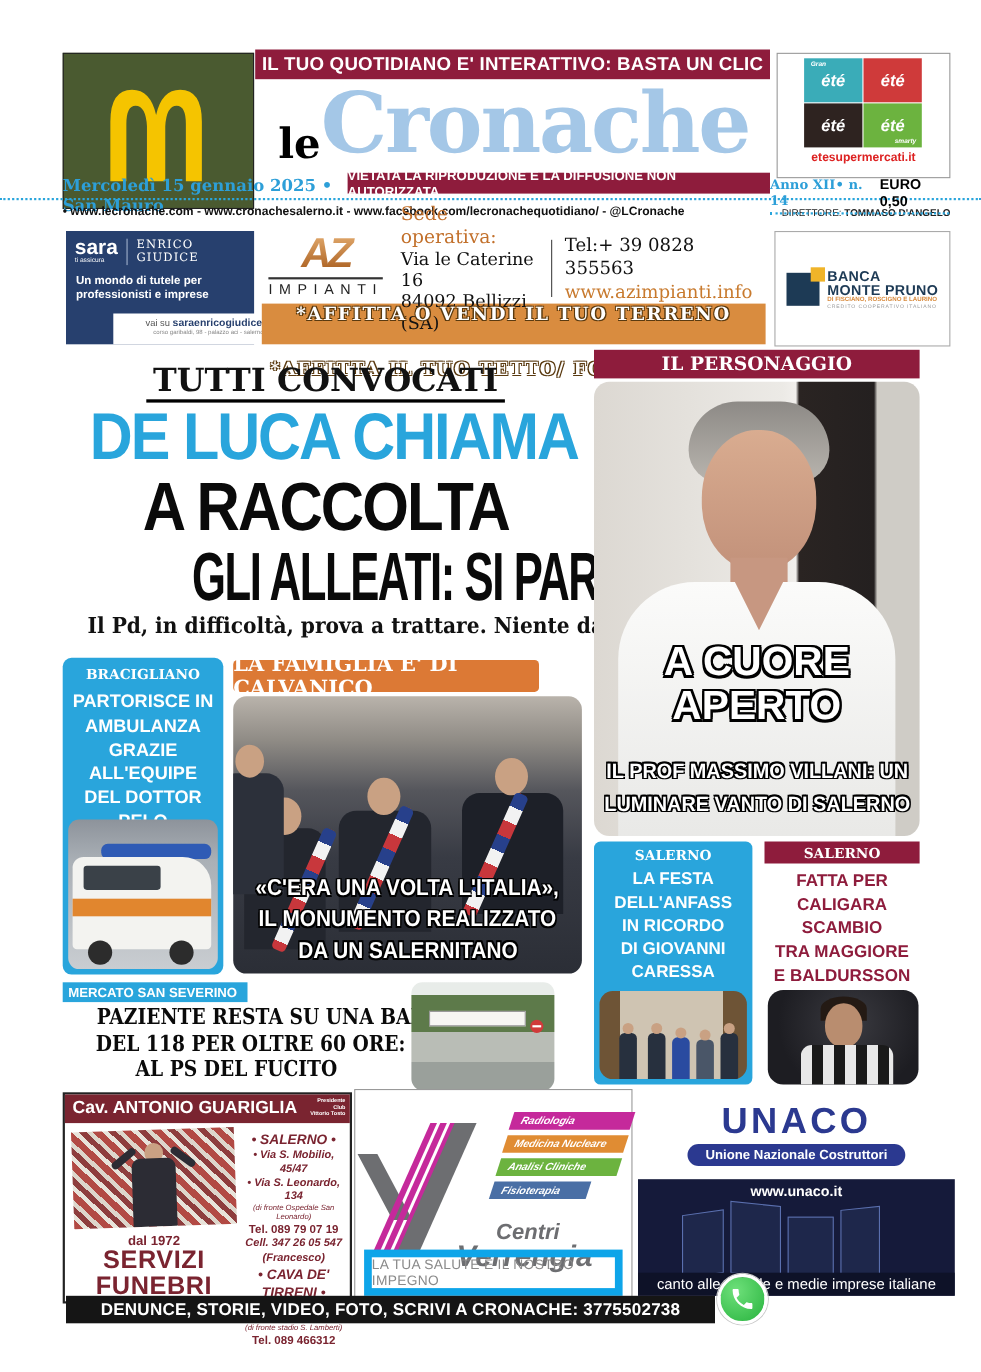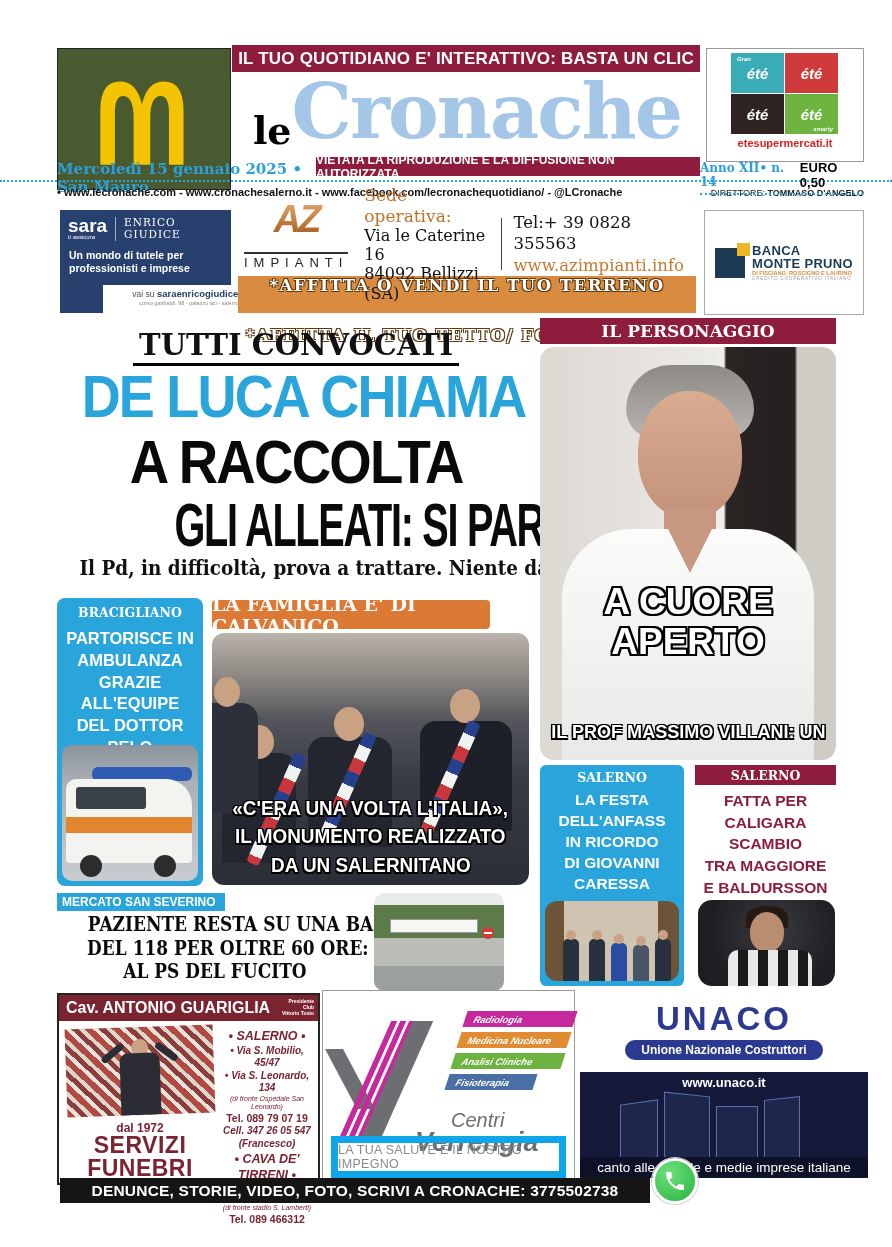--- a/index.html
+++ b/index.html
@@ -56,21 +56,21 @@
   #sara-addr{font-size:5.5px;color:#888;margin-top:1px;}
   #sara-s{position:absolute;right:4px;bottom:2px;font-family:"DejaVu Serif",serif;font-style:italic;
           font-size:26px;color:#fff;-webkit-text-stroke:1px #27406e;color:transparent;}
 
   #az-ad{left:238px;top:212px;width:458px;height:101px;}
   #az-main{display:flex;align-items:center;height:64px;background:#fff;}
   #az-logoblk{width:120px;text-align:center;}
   #az-letters{font-weight:900;font-style:italic;font-size:38px;color:#c2702b;letter-spacing:-3px;line-height:.9;
               background:linear-gradient(180deg,#e0a76a,#a85d1e);-webkit-background-clip:text;background-clip:text;
               -webkit-text-fill-color:transparent;}
-  #az-name{font-size:13px;letter-spacing:6px;color:#222;border-top:2px solid #333;margin:16px 6px;padding-top:1px;}
+  #az-name{font-size:13px;letter-spacing:6px;color:#222;border-top:2px solid #333;margin:4px 6px;padding-top:1px;}
   #az-mid{font-family:"DejaVu Serif",serif;font-size:16px;line-height:1.2;color:#111;padding:0 10px;}
   #az-sede{color:#c2702b;font-size:17px;}
   #az-vdiv{width:1px;height:52px;background:#444;}
   #az-right{font-family:"DejaVu Serif",serif;font-size:16.5px;line-height:1.3;padding:0 12px;}
   #az-web{color:#c87a2e;}
   #az-banner{height:37px;background:#d98c3f;display:flex;flex-direction:column;align-items:center;justify-content:center;
              font-family:"DejaVu Serif",serif;font-weight:bold;font-size:16.5px;letter-spacing:1.5px;line-height:1.05;}
   #az-banner .outline-s{text-shadow:-1px -1px 0 #5a3a10,1px -1px 0 #5a3a10,-1px 1px 0 #5a3a10,1px 1px 0 #5a3a10;margin-top:32px;}
 
   #banca-ad{left:704px;top:210px;width:158px;height:103px;border:1px solid #aaa;background:#fff;}
@@ -200,21 +200,21 @@
   .v-stroke1{position:absolute;left:0;top:28px;width:18px;height:60px;background:#6d6e71;transform:skewX(28deg);}
   .v-stroke2{position:absolute;left:46px;top:0;width:20px;height:118px;background:#6d6e71;transform:skewX(-24deg);}
   .v-mag{position:absolute;top:0;width:6px;height:118px;background:#c5299b;transform:skewX(-24deg);}
   #ver-svcs{position:absolute;left:128px;top:20px;}
   .svc{color:#fff;font-weight:bold;font-size:9.5px;font-style:italic;padding:2.5px 9px;margin-bottom:5px;
        transform:skewX(-18deg);width:92px;text-align:left;}
   .svc0{background:#c5299b;margin-left:14px;}
   .svc1{background:#e08c33;margin-left:8px;}
   .svc2{background:#6cb33f;margin-left:2px;}
   .svc3{background:#4a6fa5;margin-left:-4px;width:70px;}
-  #ver-n1{position:absolute;left:128px;top:118px;color:#6d6e71;font-weight:400;font-style:italic;font-size:20px;}
+  #ver-n1{position:absolute;left:128px;top:118px;color:#6d6e71;font-weight:700;font-style:italic;font-size:20px;}
   #ver-n2{position:absolute;left:92px;top:136px;color:#6d6e71;font-weight:900;font-style:italic;font-size:27px;}
   #ver-tag{position:absolute;left:8px;bottom:6px;right:8px;height:28px;border:7px solid #0ea5e9;color:#8a8a8a;
            display:flex;align-items:center;justify-content:center;font-size:12.5px;letter-spacing:.3px;}
 
   #unaco{left:580px;top:1000px;width:288px;height:178px;text-align:center;}
   #unaco-name{color:#2b3990;font-weight:900;font-size:33px;letter-spacing:3px;}
   #unaco-pill{display:inline-block;background:#2b3990;color:#fff;font-weight:bold;font-size:12px;
               border-radius:14px;padding:3px 16px;margin-top:2px;}
   #unaco-navy{position:absolute;left:0;top:72px;width:288px;height:106px;background:#151a3a;overflow:hidden;}
   #unaco-web{color:#fff;font-weight:bold;font-size:13px;padding-top:3px;}
@@ -358,20 +358,21 @@
     <div class="v-face"></div>
     <div class="v-neck"></div>
     <div class="v-shirt"></div>
     <div class="v-collar"></div>
     <div id="v-big">
       <div class="outline">A CUORE</div>
       <div class="outline">APERTO</div>
     </div>
     <div id="v-sub">
       <div><span class="cx outline-s">IL PROF MASSIMO VILLANI: UN</span></div>
+      <div><span class="cx outline-s">LUMINARE VANTO DI SALERNO</span></div>
     </div>
   </div>
 
   <div class="abs" id="bracigliano">
     <div id="brac-label">BRACIGLIANO</div>
     <div id="brac-lines">
       <div>PARTORISCE IN</div>
       <div>AMBULANZA</div>
       <div>GRAZIE</div>
       <div>ALL'EQUIPE</div>

